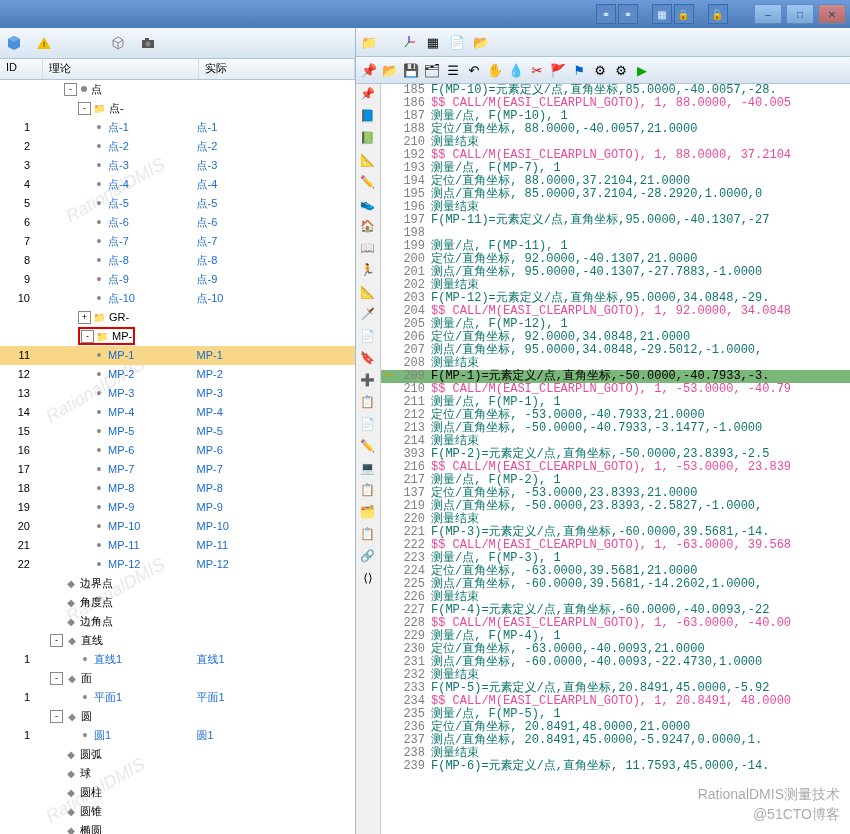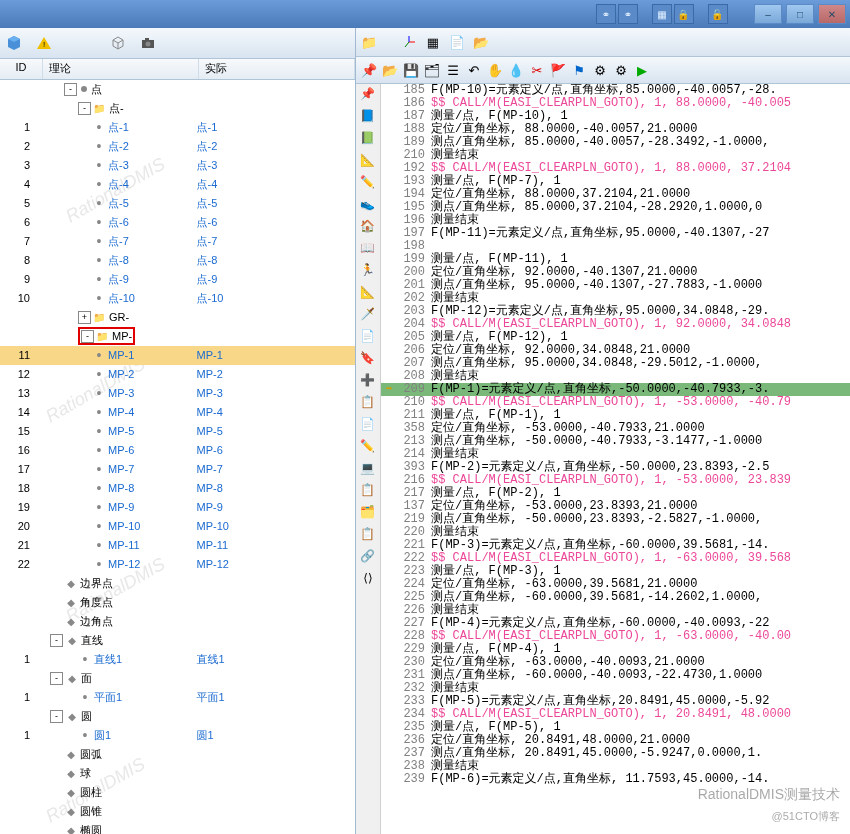--- a/index.html
+++ b/index.html
@@ -10,21 +10,21 @@
 .win-close{background:linear-gradient(#d08888,#b86868)}
 .main{flex:1;display:flex;overflow:hidden}
 .left{width:355px;display:flex;flex-direction:column;background:#fff;border-right:1px solid #a0b8d0}
 .right{flex:1;display:flex;flex-direction:column;background:#fff;overflow:hidden}
 .tbar{height:30px;background:linear-gradient(#f4f8fc,#d8e4f0);border-bottom:1px solid #b0c4d8;display:flex;align-items:center;padding:0 6px;gap:14px}
 .tbar2{height:26px;background:linear-gradient(#f4f8fc,#d8e4f0);border-bottom:1px solid #b0c4d8;display:flex;align-items:center;padding:0 4px;gap:3px}
 .tb-btn{width:16px;height:16px;display:flex;align-items:center;justify-content:center;font-size:13px;cursor:pointer}
 .tb-btn svg{width:16px;height:16px}
 .headers{display:flex;background:linear-gradient(#f8fafc,#e4ecf4);border-bottom:1px solid #b0c4d8;height:20px}
 .hdr{flex:1;padding:2px 6px;border-right:1px solid #d0dce8;font-size:11px}
-.hdr:first-child{flex:0 0 30px;text-align:center}
+.hdr:first-child{flex:0 0 30px;text-align:left}
 .tree-wrap{flex:1;overflow:auto;position:relative}
 .watermark{position:absolute;color:#e8e8e8;font-size:18px;font-style:italic;transform:rotate(-30deg);pointer-events:none;z-index:0}
 .wm1{top:100px;left:60px}
 .wm2{top:300px;left:40px}
 .wm3{top:500px;left:60px}
 .wm4{top:700px;left:40px}
 .tree{position:relative;z-index:1}
 .row{display:flex;height:18px;align-items:center;border-bottom:1px solid transparent}
 .row.sel{background:#f8d888}
 .id-col{flex:0 0 30px;text-align:right;padding-right:4px;color:#000}
@@ -39,26 +39,26 @@
 .dot-ico{width:6px;height:6px;border-radius:50%;background:#888;display:inline-block;margin:0 4px 0 2px}
 .red-box{border:2px solid #e00000;padding:0 1px;display:inline-flex;align-items:center}
 
 .right-tbar{height:28px;background:linear-gradient(#f4f8fc,#d8e4f0);border-bottom:1px solid #b0c4d8;display:flex;align-items:center;padding:0 4px;gap:6px}
 .rt-btn{width:18px;height:18px;cursor:pointer;display:flex;align-items:center;justify-content:center;font-size:13px}
 .code-area{flex:1;display:flex;overflow:hidden}
 .gutter{width:24px;background:#f0f0f0;border-right:1px solid #d0d0d0;display:flex;flex-direction:column;align-items:center;padding-top:2px;gap:6px}
 .gut-ico{width:16px;height:16px;font-size:12px;display:flex;align-items:center;justify-content:center;cursor:pointer}
 .code-body{flex:1;overflow:auto;background:#fff;position:relative}
 .code-wm{position:absolute;right:10px;bottom:30px;color:rgba(0,0,0,.35);font-size:14px;z-index:2}
-.code-wm2{position:absolute;right:10px;bottom:10px;color:rgba(0,0,0,.35);font-size:11px;z-index:2}
+.code-wm2{position:absolute;right:10px;bottom:10px;color:rgba(0,0,0,.35);font-size:14px;z-index:2}
 .cline{display:flex;font-family:Liberation Mono, monospace;font-size:12px;height:13px;line-height:13px;white-space:nowrap}
 .cline.cur{background:#7ab87a}
 .cline .arrow{width:16px;display:inline-flex;align-items:center;justify-content:center;color:#d0a000;font-size:11px}
 .ln{width:28px;text-align:right;color:#808080;padding-right:4px}
-.txt{color:#000000;padding-left:2px}
+.txt{color:#0f766e;padding-left:2px}
 .txt.gray{color:#ec4899}
 .txt.blk{color:#000}
 </style>
 </head>
 <body>
 
 <div class="app">
   <div class="titlebar">
     <span class="tb-icon">⚭</span>
     <span class="tb-icon">⚭</span>
@@ -645,25 +645,20 @@
                 <span class="ln">187</span>
                 <span class="txt">测量/点, F(MP-10), 1</span>
               </div>
               <div class="cline">
                 <span class="arrow"></span>
                 <span class="ln">188</span>
                 <span class="txt">  定位/直角坐标, 88.0000,-40.0057,21.0000</span>
               </div>
               <div class="cline">
                 <span class="arrow"></span>
-                <span class="ln">189</span>
-                <span class="txt">  测点/直角坐标, 85.0000,-40.0057,-28.3492,-1.0000,</span>
-              </div>
-              <div class="cline">
-                <span class="arrow"></span>
                 <span class="ln">210</span>
                 <span class="txt">测量结束</span>
               </div>
               <div class="cline">
                 <span class="arrow"></span>
                 <span class="ln">192</span>
                 <span class="txt gray">$$ CALL/M(EASI_CLEARPLN_GOTO), 1, 88.0000, 37.2104</span>
               </div>
               <div class="cline">
                 <span class="arrow"></span>
@@ -754,21 +749,21 @@
                 <span class="ln">210</span>
                 <span class="txt gray">$$ CALL/M(EASI_CLEARPLN_GOTO), 1, -53.0000, -40.79</span>
               </div>
               <div class="cline">
                 <span class="arrow"></span>
                 <span class="ln">211</span>
                 <span class="txt">测量/点, F(MP-1), 1</span>
               </div>
               <div class="cline">
                 <span class="arrow"></span>
-                <span class="ln">358</span>
+                <span class="ln">212</span>
                 <span class="txt">  定位/直角坐标, -53.0000,-40.7933,21.0000</span>
               </div>
               <div class="cline">
                 <span class="arrow"></span>
                 <span class="ln">213</span>
                 <span class="txt">  测点/直角坐标, -50.0000,-40.7933,-3.1477,-1.0000</span>
               </div>
               <div class="cline">
                 <span class="arrow"></span>
                 <span class="ln">214</span>

